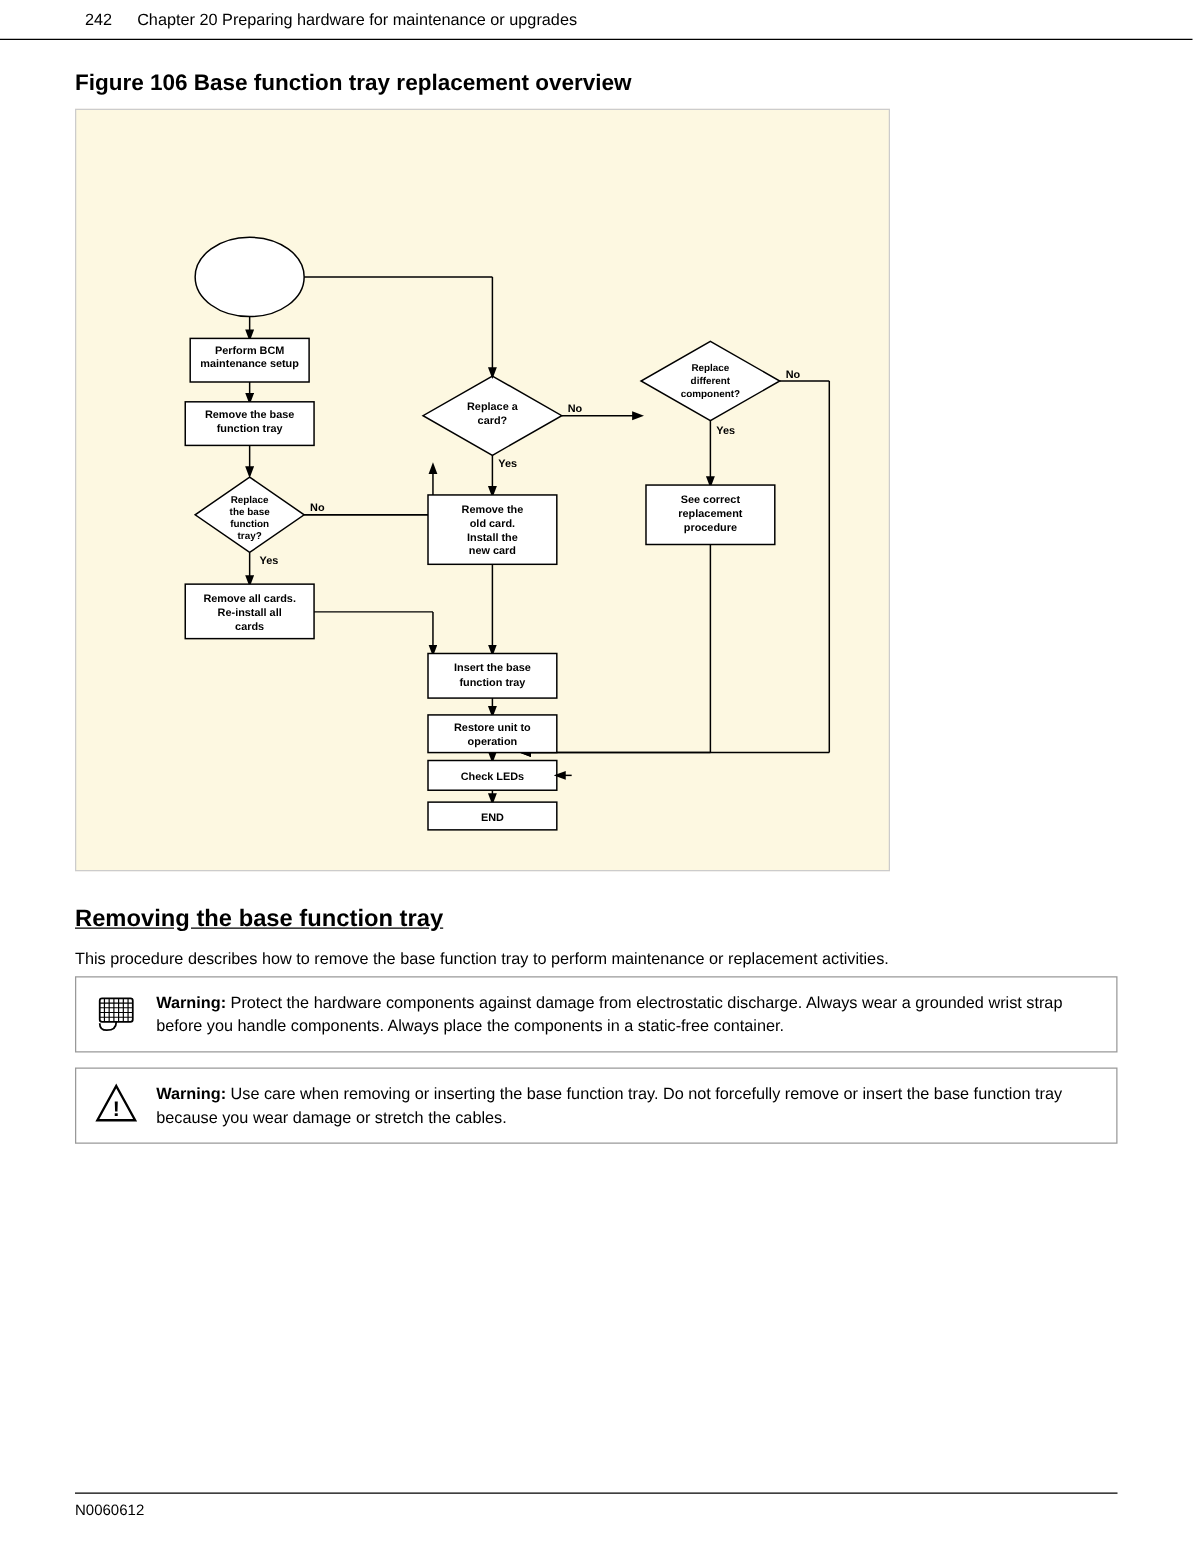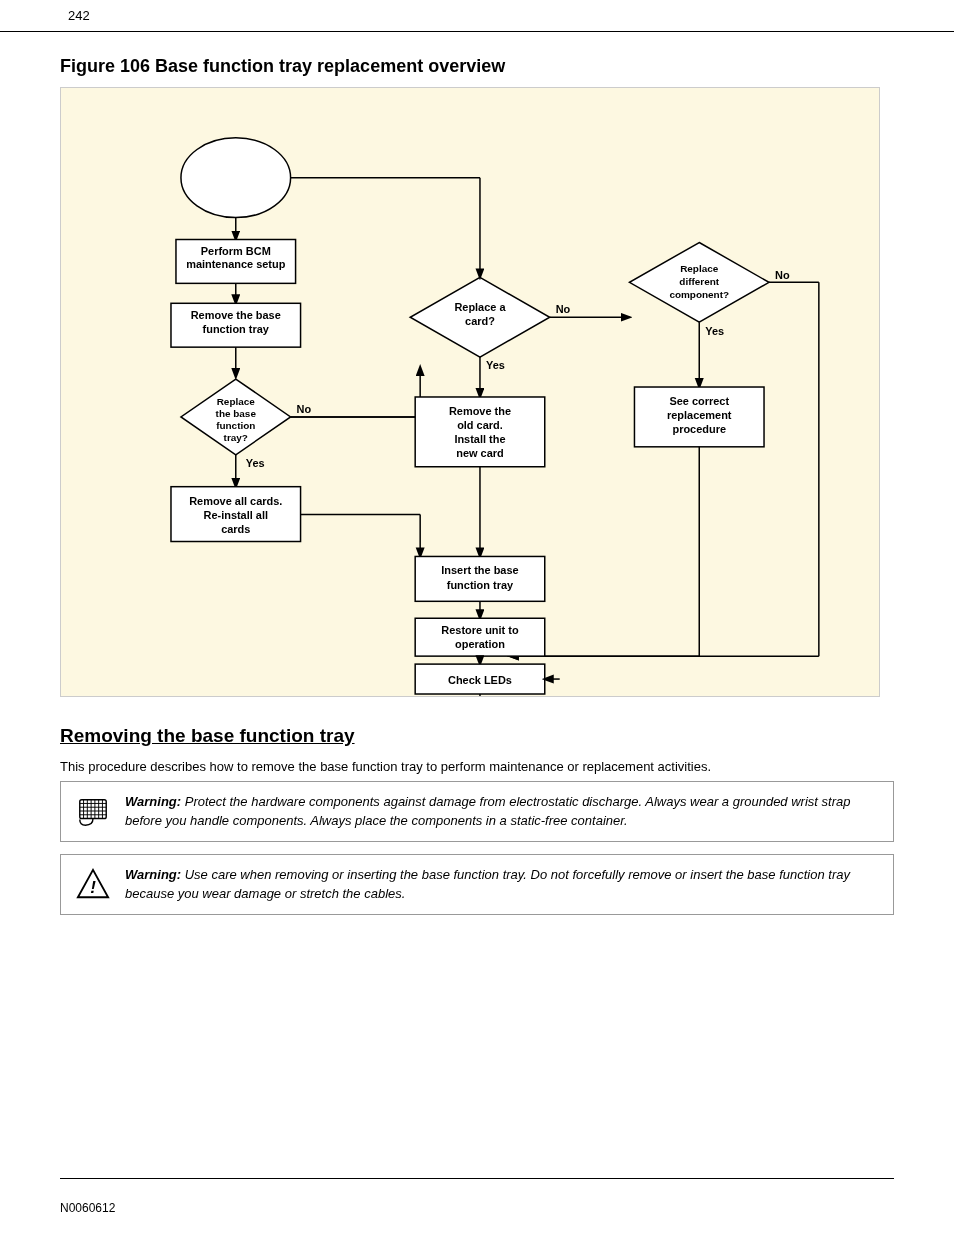--- a/index.html
+++ b/index.html
@@ -42,21 +42,21 @@
     }
 
     .figure-caption span {
       font-weight: bold;
     }
 
     
     .flowchart-container {
       background: #fdf8e1;
       border: 1px solid #ccc;
-      width: 820px;
+      width: 652px;
       height: 610px;
       position: relative;
       margin-bottom: 28px;
     }
 
     
     .flowchart-svg {
       width: 100%;
       height: 100%;
     }
@@ -73,25 +73,24 @@
     .section-desc {
       font-size: 13px;
       line-height: 1.5;
       margin-bottom: 4px;
     }
 
     
     .warning-box {
       border: 1px solid #999;
       display: flex;
-      align-items: center;
+      align-items: flex-start;
       padding: 10px 14px;
       margin-bottom: 12px;
       gap: 14px;
-      font-style: italic;
     }
 
     .warning-icon {
       flex-shrink: 0;
       width: 36px;
       height: 36px;
       display: flex;
       align-items: center;
       justify-content: center;
     }
@@ -104,21 +103,21 @@
     .warning-text strong {
       font-weight: bold;
     }
 
     .footer-bar {
       position: absolute;
       bottom: 20px;
       left: 60px;
       right: 60px;
       border-top: 1.5px solid #000;
-      padding-top: 22px;
+      padding-top: 6px;
       font-size: 12px;
     }
 
     
     .esd-icon {
       width: 34px;
       height: 34px;
     }
 
     
@@ -127,20 +126,21 @@
       height: 34px;
     }
   </style>
 </head>
 <body>
 
 <div class="page">
 
   <div class="header-bar">
     <span class="header-text">242</span>
+    <span class="header-text" style="margin-left: 20px;">Chapter 20  Preparing hardware for maintenance or upgrades</span>
   </div>
 
   <div class="content">
 
     <div class="figure-caption">
       <span>Figure 106</span>
       <span>  </span>
       <span>Base function tray replacement overview</span>
     </div>
 

